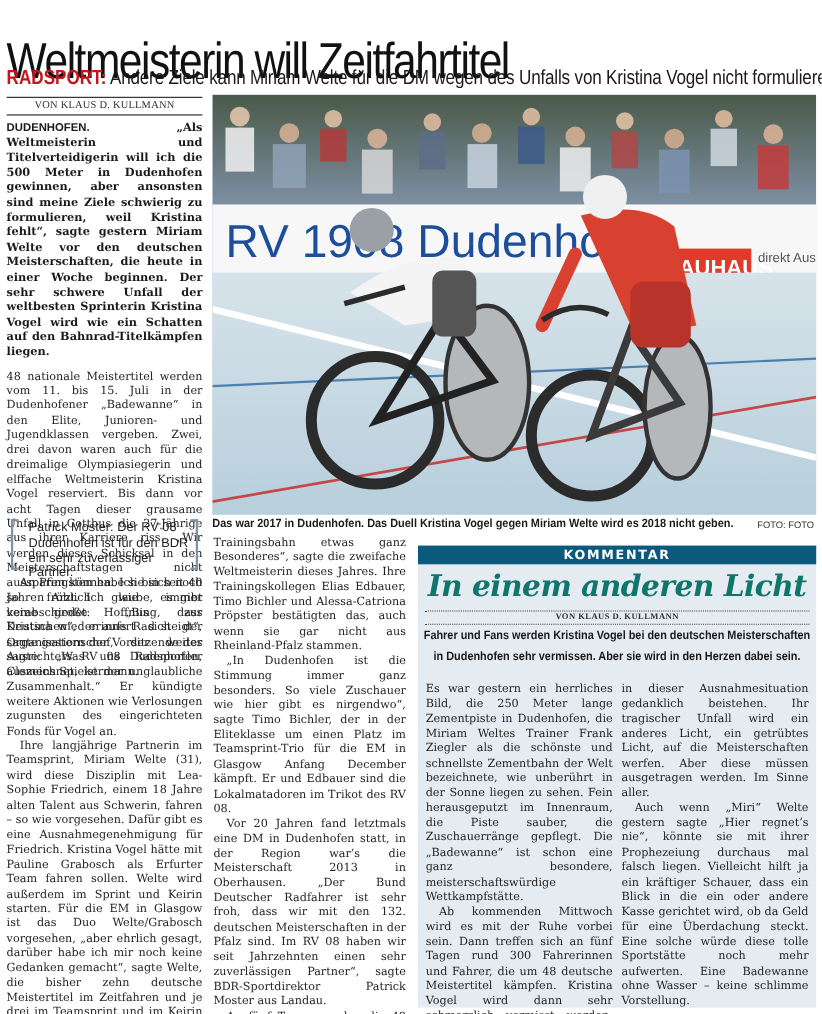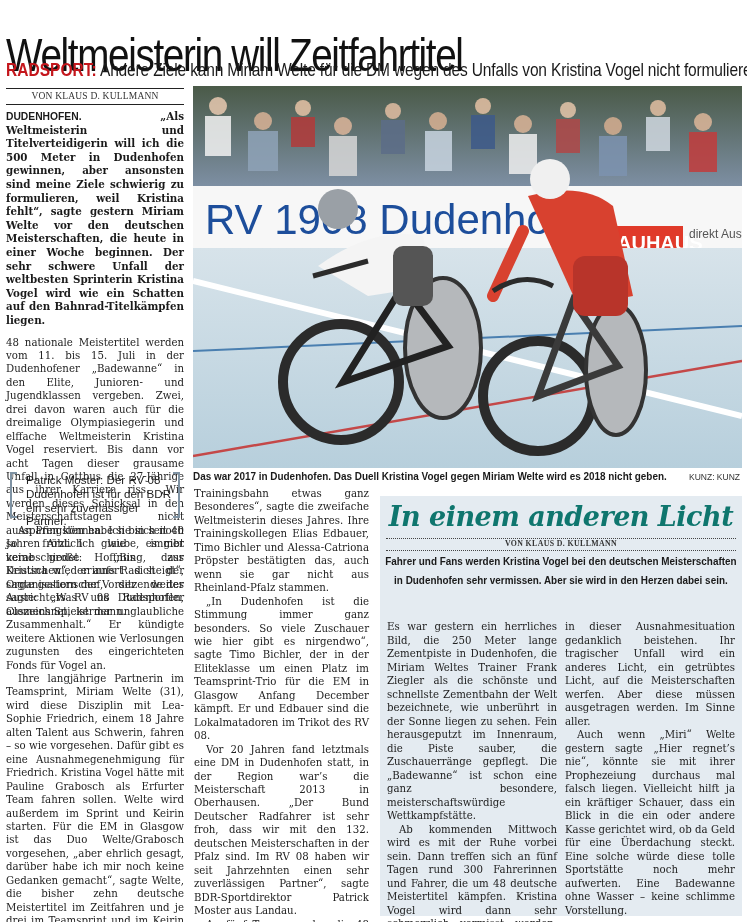--- a/index.html
+++ b/index.html
@@ -167,31 +167,32 @@
       <rect x="380" y="170" width="55" height="60" fill="#b8342a" rx="12"></rect>
       <circle cx="357" cy="93" r="20" fill="#f0f0f0"></circle>
       <path d="M330 145 L300 210" stroke="#d8412f" stroke-width="12" stroke-linecap="round"></path>
       <path d="M300 205 Q330 185 360 200" stroke="#2b2b2b" stroke-width="5" fill="none"></path>
     </g>
   </svg>
 </div>
 
 <div class="caption">
   <span class="ctext">Das war 2017 in Dudenhofen. Das Duell Kristina Vogel gegen Miriam Welte wird es 2018 nicht geben.</span>
-  <span class="credit">KUNZ: KUNZ</span>
+  <span class="credit">FOTO: FOTO</span>
 </div>
 
 <div class="col col2">
   <p>Trainingsbahn etwas ganz Besonderes“, sagte die zweifache Weltmeisterin dieses Jahres. Ihre Trainingskollegen Elias Edbauer, Timo Bichler und Alessa-Catriona Pröpster bestätigten das, auch wenn sie gar nicht aus Rheinland-Pfalz stammen.</p>
   <p class="indent">„In Dudenhofen ist die Stimmung immer ganz besonders. So viele Zuschauer wie hier gibt es nirgendwo“, sagte Timo Bichler, der in der Eliteklasse um einen Platz im Teamsprint-Trio für die EM in Glasgow Anfang December kämpft. Er und Edbauer sind die Lokalmatadoren im Trikot des RV 08.</p>
   <p class="indent">Vor 20 Jahren fand letztmals eine DM in Dudenhofen statt, in der Region war’s die Meisterschaft 2013 in Oberhausen. „Der Bund Deutscher Radfahrer ist sehr froh, dass wir mit den 132. deutschen Meisterschaften in der Pfalz sind. Im RV 08 haben wir seit Jahrzehnten einen sehr zuverlässigen Partner“, sagte BDR-Sportdirektor Patrick Moster aus Landau.</p>
   <p class="indent">An fünf Tagen werden die 48 Entscheidungen fallen. Einige davon in den Mittagsveranstaltungen, die meisten aber abends ab 18 oder 18.30 Uhr. Am Sonntag zum Abschluss geht’s von 10 bis etwa 16 Uhr rund. Tagestickets kosten acht Euro, die Dauerkarte 25 Euro. RHEINPFALZ-Card-Besitzer erhalten eine Ermäßigung. Einige dieser Card-Besitzer durften der gestrigen Pressekonferenz beiwohnen.</p>
 </div>
 
 <div class="kommentar">
+  <div class="k-band">KOMMENTAR</div>
   <div class="k-title">In einem anderen Licht</div>
   <div class="k-byline">VON KLAUS D. KULLMANN</div>
   <div class="k-lead">Fahrer und Fans werden Kristina Vogel bei den deutschen Meisterschaften in Dudenhofen sehr vermissen. Aber sie wird in den Herzen dabei sein.</div>
   <div class="k-col k-col1">
     <p>Es war gestern ein herrliches Bild, die 250 Meter lange Zementpiste in Dudenhofen, die Miriam Weltes Trainer Frank Ziegler als die schönste und schnellste Zementbahn der Welt bezeichnete, wie unberührt in der Sonne liegen zu sehen. Fein herausgeputzt im Innenraum, die Piste sauber, die Zuschauerränge gepflegt. Die „Badewanne“ ist schon eine ganz besondere, meisterschaftswürdige Wettkampfstätte.</p>
     <p class="indent">Ab kommenden Mittwoch wird es mit der Ruhe vorbei sein. Dann treffen sich an fünf Tagen rund 300 Fahrerinnen und Fahrer, die um 48 deutsche Meistertitel kämpfen. Kristina Vogel wird dann sehr schmerzlich vermisst werden. Jedoch: Sie wird in den Herzen aller dabei sein. Sportler wie Zuschauer werden eine der größten Bahnradsportlerinnen aller Zeiten zu ehren und ihre Leistungen zu würdigen wissen. Sie werden ihr</p>
   </div>
   <div class="k-col k-col2">
     <p>in dieser Ausnahmesituation gedanklich beistehen. Ihr tragischer Unfall wird ein anderes Licht, ein getrübtes Licht, auf die Meisterschaften werfen. Aber diese müssen ausgetragen werden. Im Sinne aller.</p>
     <p class="indent">Auch wenn „Miri“ Welte gestern sagte „Hier regnet’s nie“, könnte sie mit ihrer Prophezeiung durchaus mal falsch liegen. Vielleicht hilft ja ein kräftiger Schauer, dass ein Blick in die ein oder andere Kasse gerichtet wird, ob da Geld für eine Überdachung steckt. Eine solche würde diese tolle Sportstätte noch mehr aufwerten. Eine Badewanne ohne Wasser – keine schlimme Vorstellung.</p>

